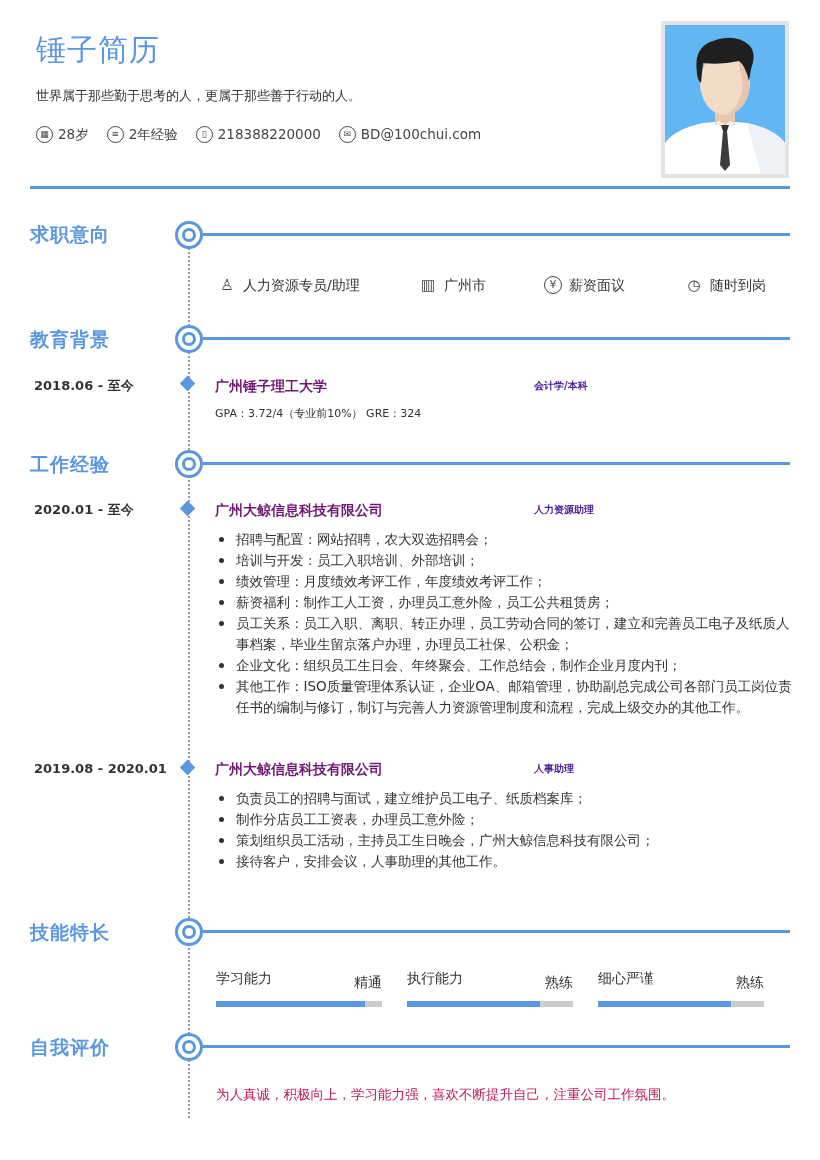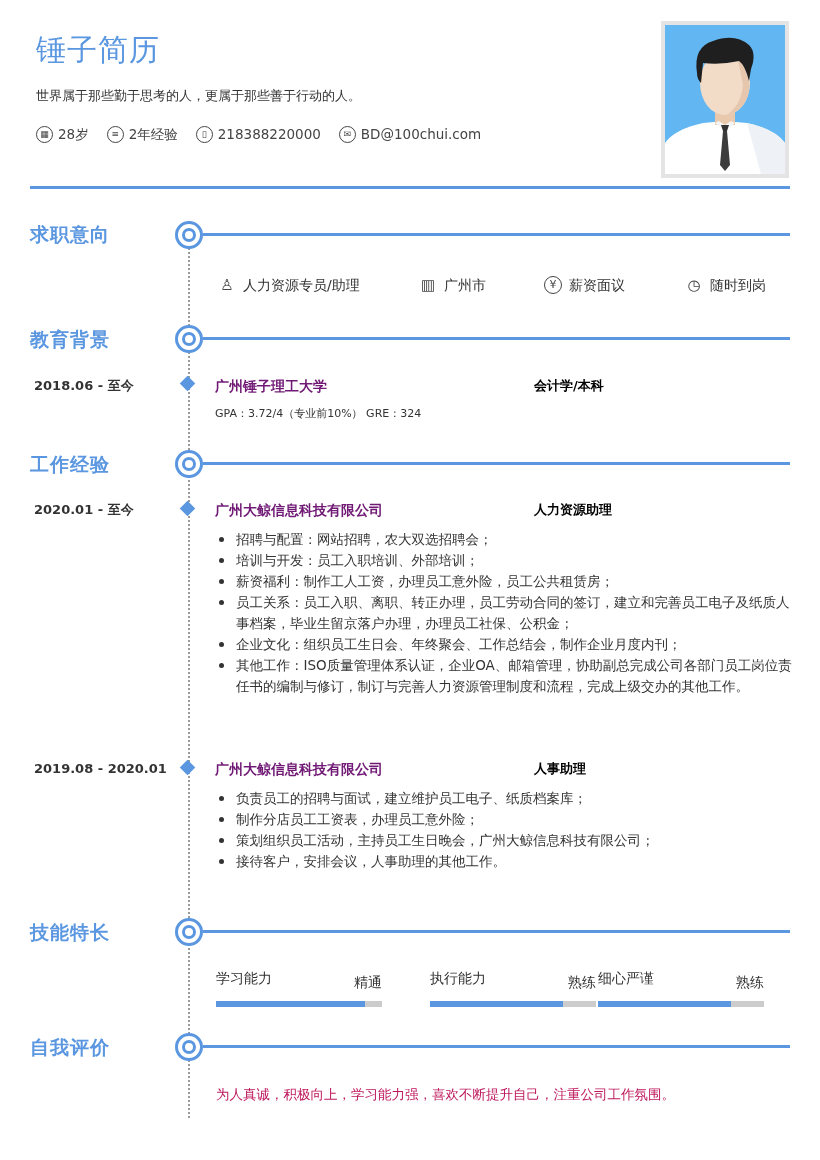--- a/index.html
+++ b/index.html
@@ -24,21 +24,21 @@
   .sec-line { left: 203px; width: 587px; height: 3px; background: #5a97e0; }
 
   
   .intent-item { display: flex; align-items: center; gap: 7px; font-size: 14px; color: #333; line-height: 20px; }
   .iicon { font-size: 15px; color: #444; width: 18px; text-align: center; }
 
   
   .date { left: 34px; font-size: 13px; font-weight: bold; color: #333; line-height: 20px; }
   .diamond { left: 182px; width: 11px; height: 11px; background: #5a97e0; transform: rotate(45deg); }
   .org { left: 215px; font-size: 14px; font-weight: bold; color: #701a75; line-height: 20px; }
-  .role { left: 534px; font-size: 13px; font-weight: bold; color: #000000; line-height: 20px; }
+  .role { left: 534px; font-size: 10px; font-weight: bold; color: #4c1d95; line-height: 20px; }
   .detail { left: 215px; font-size: 11px; color: #333; line-height: 20px; }
   ul.bullets { left: 216px; width: 580px; list-style: none; font-size: 13.5px; color: #333; line-height: 21px; }
   ul.bullets li { position: relative; padding-left: 20px; }
   ul.bullets li::before { content: ""; position: absolute; left: 3px; top: 8px; width: 5px; height: 5px; border-radius: 50%; background: #333; }
 
   
   .skill { width: 166px; }
   .skill-head { display: flex; justify-content: space-between; font-size: 14px; color: #333; line-height: 20px; }
   .skill-head .lvl { padding-top: 4px; }
   .bar { margin-top: 9px; width: 166px; height: 6px; background: #cccccc; position: relative; }
@@ -129,20 +129,21 @@
   </div>
 <div class="abs sec-line" style="top:462px;"></div>
 
 <div class="abs date" style="top:500px;">2020.01 - 至今</div>
 <div class="abs diamond" style="top:503px;"></div>
 <div class="abs org" style="top:500px;">广州大鲸信息科技有限公司</div>
 <div class="abs role" style="top:500px;">人力资源助理</div>
 <ul class="abs bullets" style="top:529px;">
   <li>招聘与配置：网站招聘，农大双选招聘会；</li>
   <li>培训与开发：员工入职培训、外部培训；</li>
+  <li>绩效管理：月度绩效考评工作，年度绩效考评工作；</li>
   <li>薪资福利：制作工人工资，办理员工意外险，员工公共租赁房；</li>
   <li>员工关系：员工入职、离职、转正办理，员工劳动合同的签订，建立和完善员工电子及纸质人事档案，毕业生留京落户办理，办理员工社保、公积金；</li>
   <li>企业文化：组织员工生日会、年终聚会、工作总结会，制作企业月度内刊；</li>
   <li>其他工作：ISO质量管理体系认证，企业OA、邮箱管理，协助副总完成公司各部门员工岗位责任书的编制与修订，制订与完善人力资源管理制度和流程，完成上级交办的其他工作。</li>
 </ul>
 
 <div class="abs date" style="top:759px;">2019.08 - 2020.01</div>
 <div class="abs diamond" style="top:762px;"></div>
 <div class="abs org" style="top:759px;">广州大鲸信息科技有限公司</div>
 <div class="abs role" style="top:759px;">人事助理</div>
@@ -161,21 +162,21 @@
 
 <div class="abs skill" style="left:216px; top:968px;">
   <div class="skill-head">
       <span>学习能力</span>
       <span class="lvl">精通</span>
     </div>
   <div class="bar">
       <div class="fill" style="width:90%;"></div>
     </div>
 </div>
-<div class="abs skill" style="left:430px; top:968px;text-align:center;">
+<div class="abs skill" style="left:407px; top:968px;text-align:center;">
   <div class="skill-head">
       <span>执行能力</span>
       <span class="lvl">熟练</span>
     </div>
   <div class="bar">
       <div class="fill" style="width:80%;"></div>
     </div>
 </div>
 <div class="abs skill" style="left:598px; top:968px;">
   <div class="skill-head">

